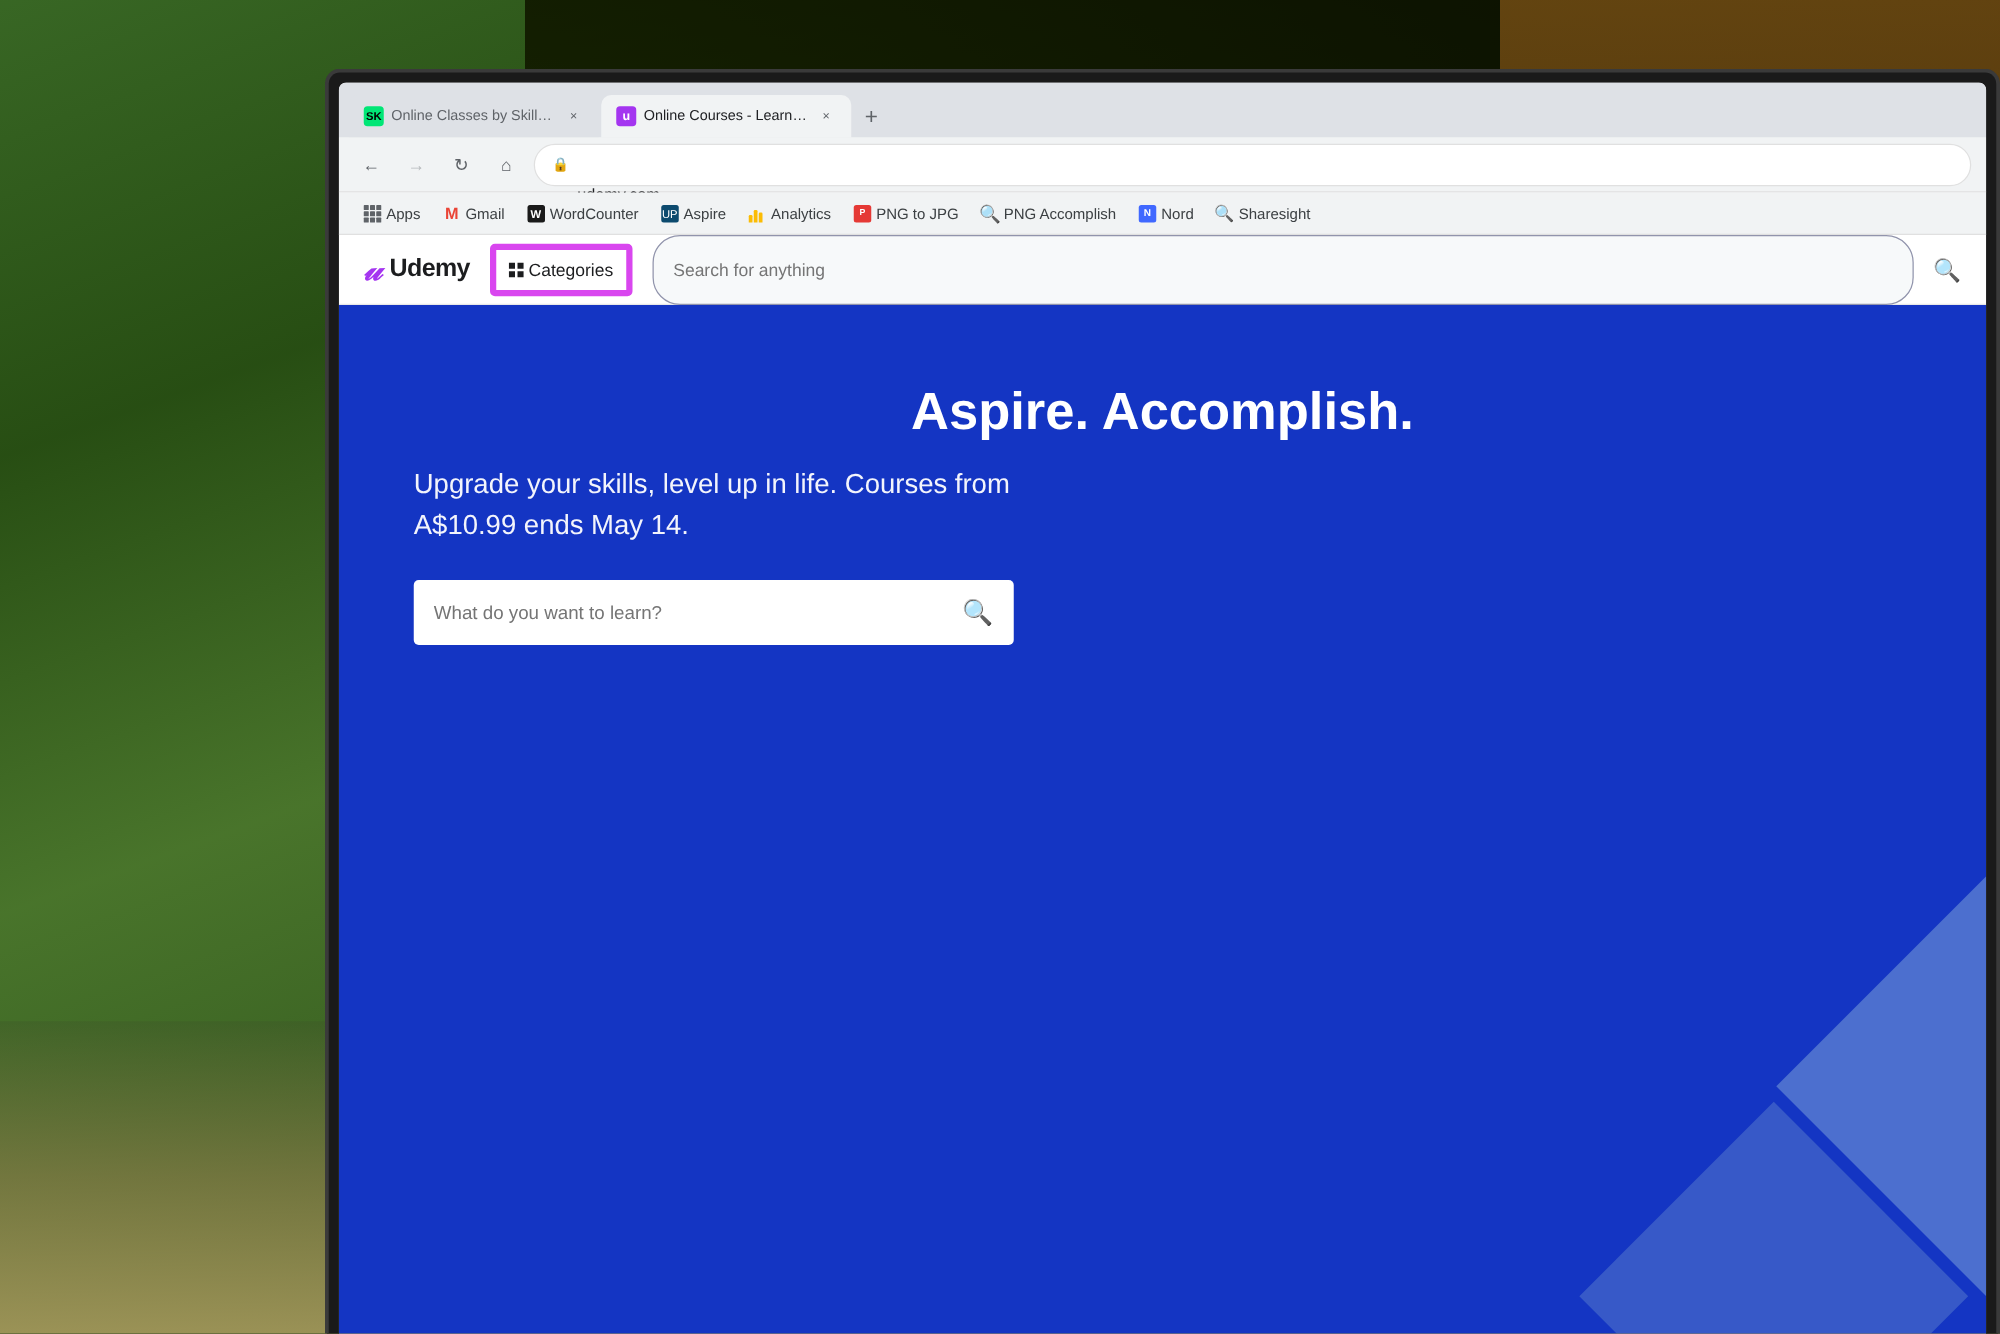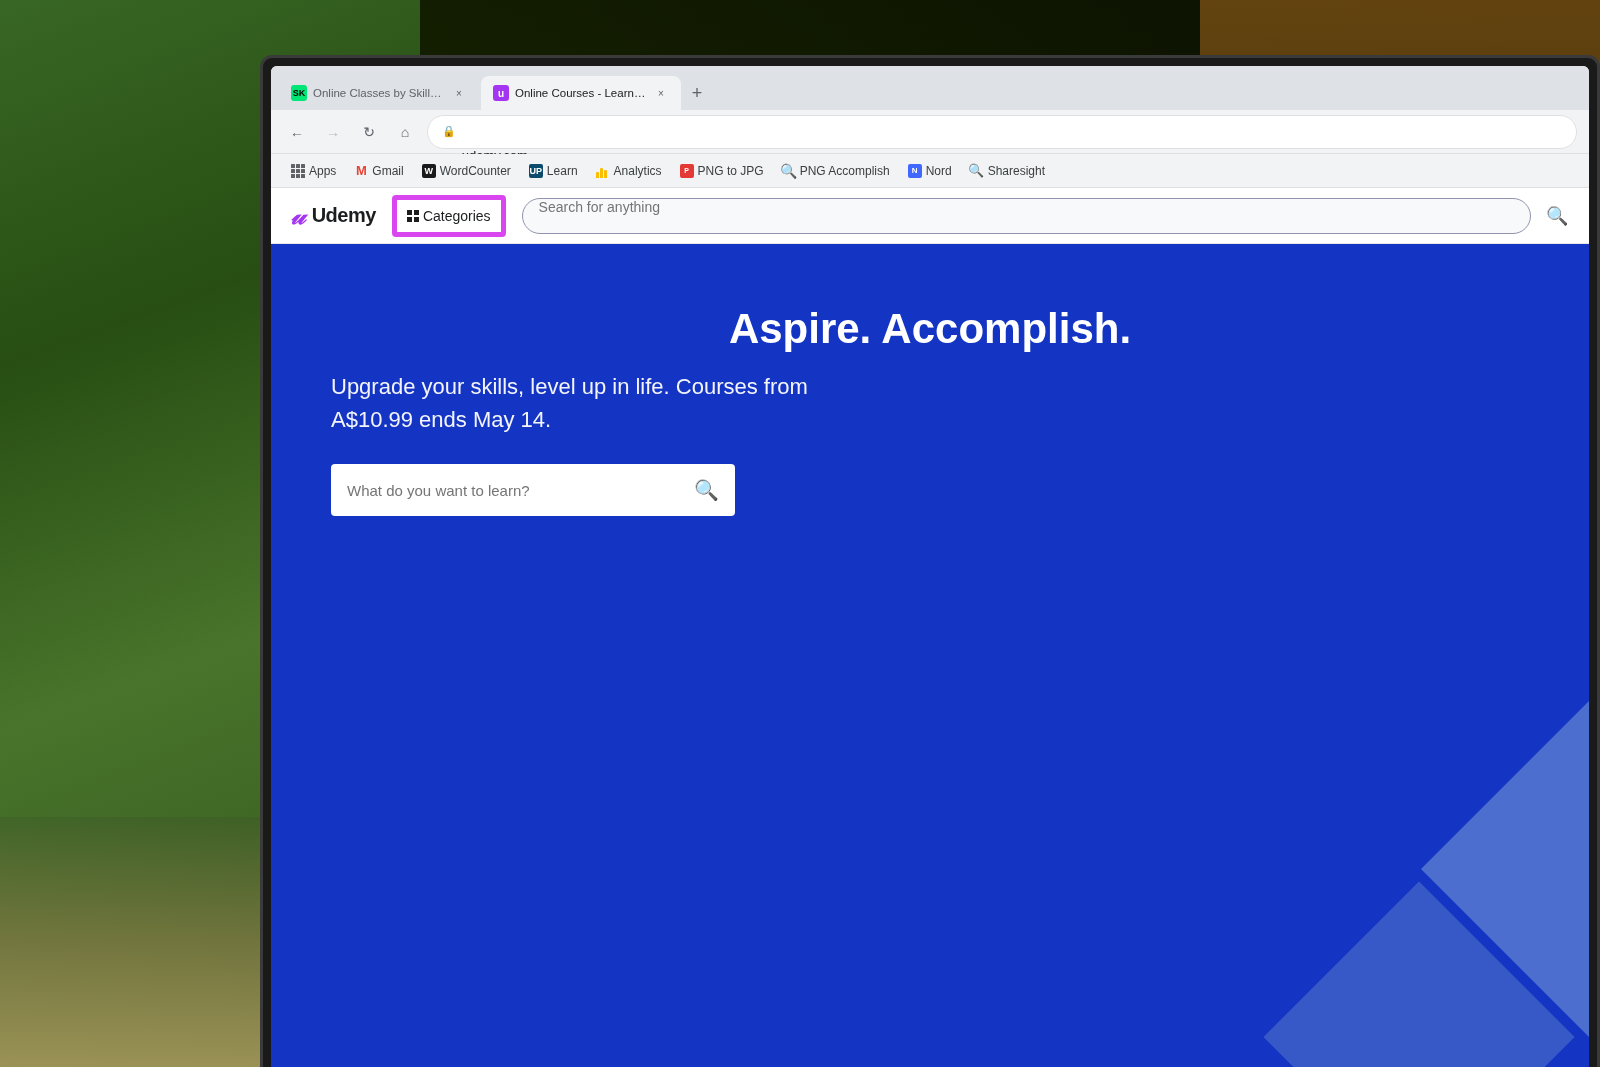--- a/index.html
+++ b/index.html
@@ -291,26 +291,26 @@
       cursor: pointer;
       font-size: 14px;
       color: #1c1d1f;
       border: 5px solid #d946ef;
       border-radius: 4px;
     }
 
     .udemy-search {
       flex: 1;
       display: flex;
-      align-items: flex-start;
+      align-items: center;
       background: #f7f9fa;
       border: 1px solid #9194ac;
       border-radius: 22px;
       padding: 0 16px;
-      height: 36px;
+      height: 56px;
       gap: 8px;
     }
 
     .udemy-search input {
       flex: 1;
       border: none;
       background: none;
       font-size: 14px;
       color: #6a6f73;
       outline: none;
@@ -346,21 +346,21 @@
       color: rgba(255,255,255,0.95);
       line-height: 1.5;
       margin-bottom: 28px;
     }
 
     .hero-search {
       display: flex;
       align-items: center;
       background: white;
       border-radius: 4px;
-      width: 404px;
+      width: 480px;
       height: 52px;
       padding: 0 16px;
     }
 
     .hero-search input {
       flex: 1;
       border: none;
       background: none;
       font-size: 15px;
       color: #6a6f73;
@@ -470,21 +470,21 @@
       display: flex;
       align-items: center;
       justify-content: center;
     }
 
     
     .uw-favicon {
       background: #0c4a6e;
       color: white;
       font-size: 9px;
-      font-weight: 700;
+      font-weight: 400;
       border-radius: 2px;
       width: 14px;
       height: 14px;
       display: flex;
       align-items: center;
       justify-content: center;
     }
 
     
     .analytics-favicon {
@@ -622,21 +622,21 @@
           <span class="bookmark-favicon">
             <div class="wc-favicon">W</div>
           </span>
           <span>WordCounter</span>
         </div>
 
         <div class="bookmark-item">
           <span class="bookmark-favicon">
             <div class="uw-favicon">UP</div>
           </span>
-          <span>Learn</span>
+          <span>Aspire</span>
         </div>
 
         <div class="bookmark-item">
           <span class="bookmark-favicon">
             <div class="analytics-favicon">
               <div class="analytics-bar" style="height:6px"></div>
               <div class="analytics-bar" style="height:10px"></div>
               <div class="analytics-bar" style="height:8px"></div>
             </div>
           </span>

